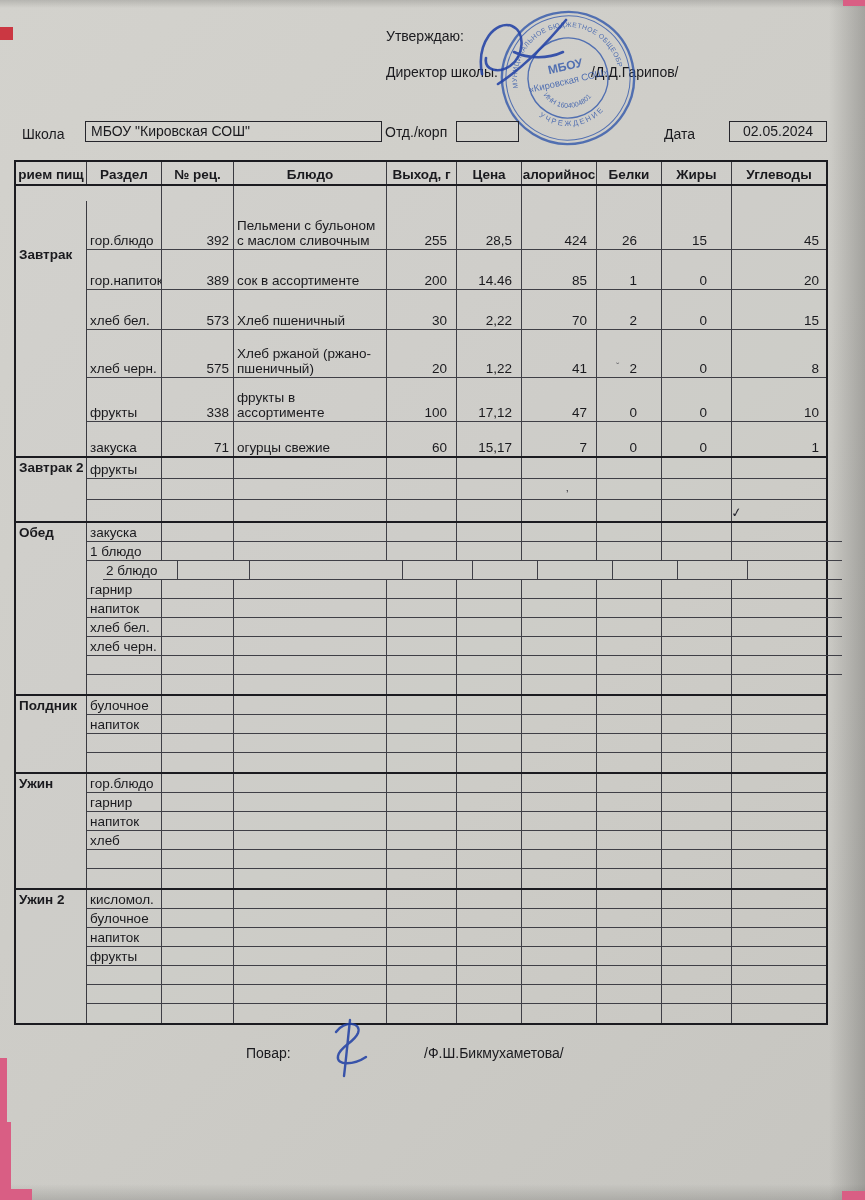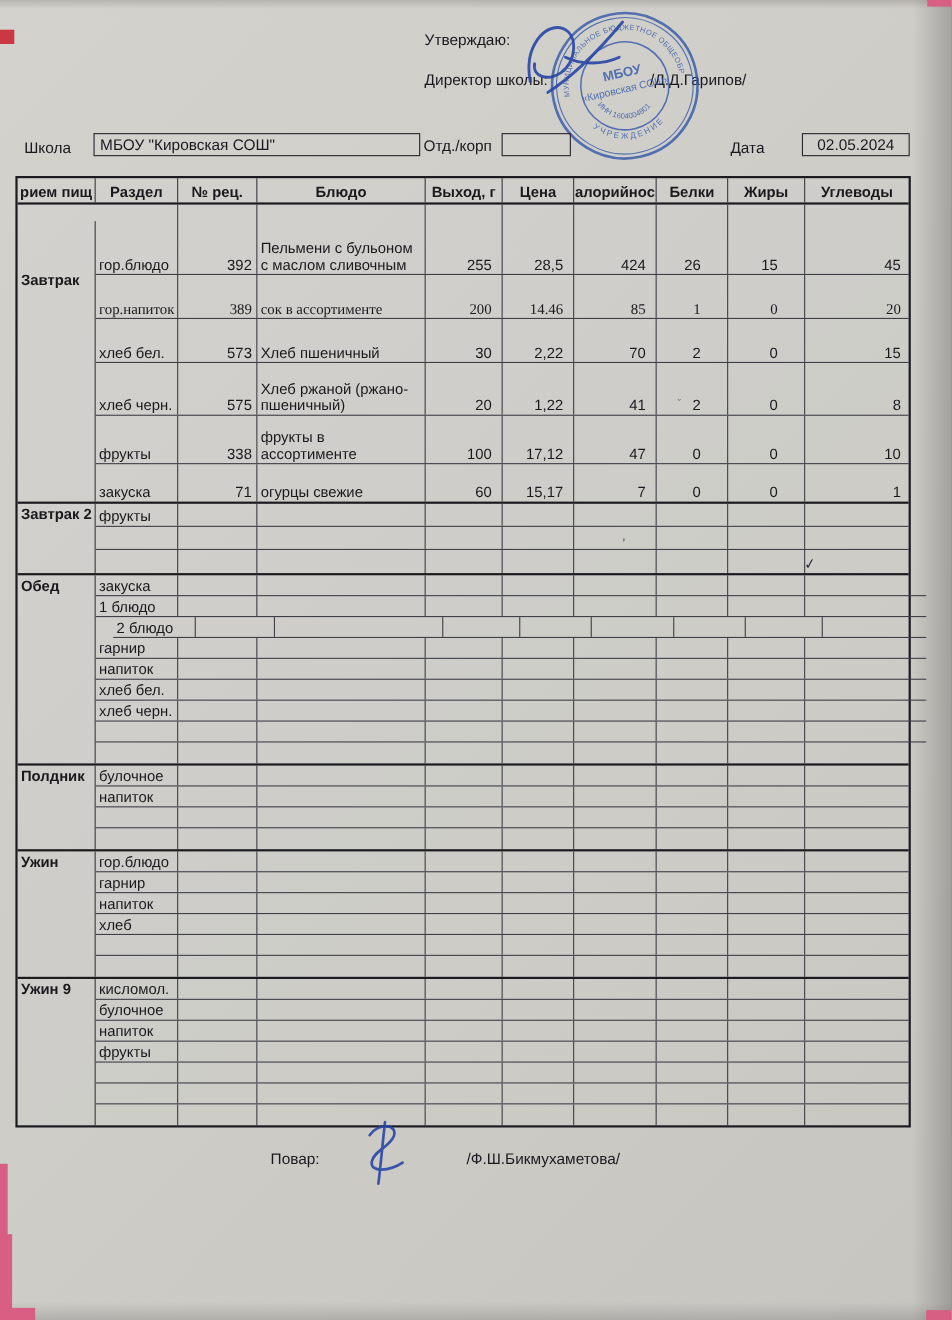--- a/index.html
+++ b/index.html
@@ -148,21 +148,21 @@
               <div class="cell c0">гор.блюдо</div>
               <div class="cell c1">392</div>
               <div class="cell c2">Пельмени с бульоном с маслом сливочным</div>
               <div class="cell c3">255</div>
               <div class="cell c4">28,5</div>
               <div class="cell c5">424</div>
               <div class="cell c6">26</div>
               <div class="cell c7">15</div>
               <div class="cell c8">45</div>
             </div>
-            <div class="row" style="height: 40px; font-family: Liberation Serif, serif;">
+            <div class="row" style="height: 40px;">
               <div class="cell c0">гор.напиток</div>
               <div class="cell c1">389</div>
               <div class="cell c2">сок в ассортименте</div>
               <div class="cell c3">200</div>
               <div class="cell c4">14.46</div>
               <div class="cell c5">85</div>
               <div class="cell c6">1</div>
               <div class="cell c7">0</div>
               <div class="cell c8">20</div>
             </div>
@@ -468,21 +468,21 @@
               <div class="cell c3"></div>
               <div class="cell c4"></div>
               <div class="cell c5"></div>
               <div class="cell c6"></div>
               <div class="cell c7"></div>
               <div class="cell c8"></div>
             </div>
           </div>
         </div>
         <div class="section">
-          <div class="meal-cell">Ужин 9</div>
+          <div class="meal-cell">Ужин 2</div>
           <div class="rows">
             <div class="row" style="height: 19px;">
               <div class="cell c0">кисломол.</div>
               <div class="cell c1"></div>
               <div class="cell c2"></div>
               <div class="cell c3"></div>
               <div class="cell c4"></div>
               <div class="cell c5"></div>
               <div class="cell c6"></div>
               <div class="cell c7"></div>

